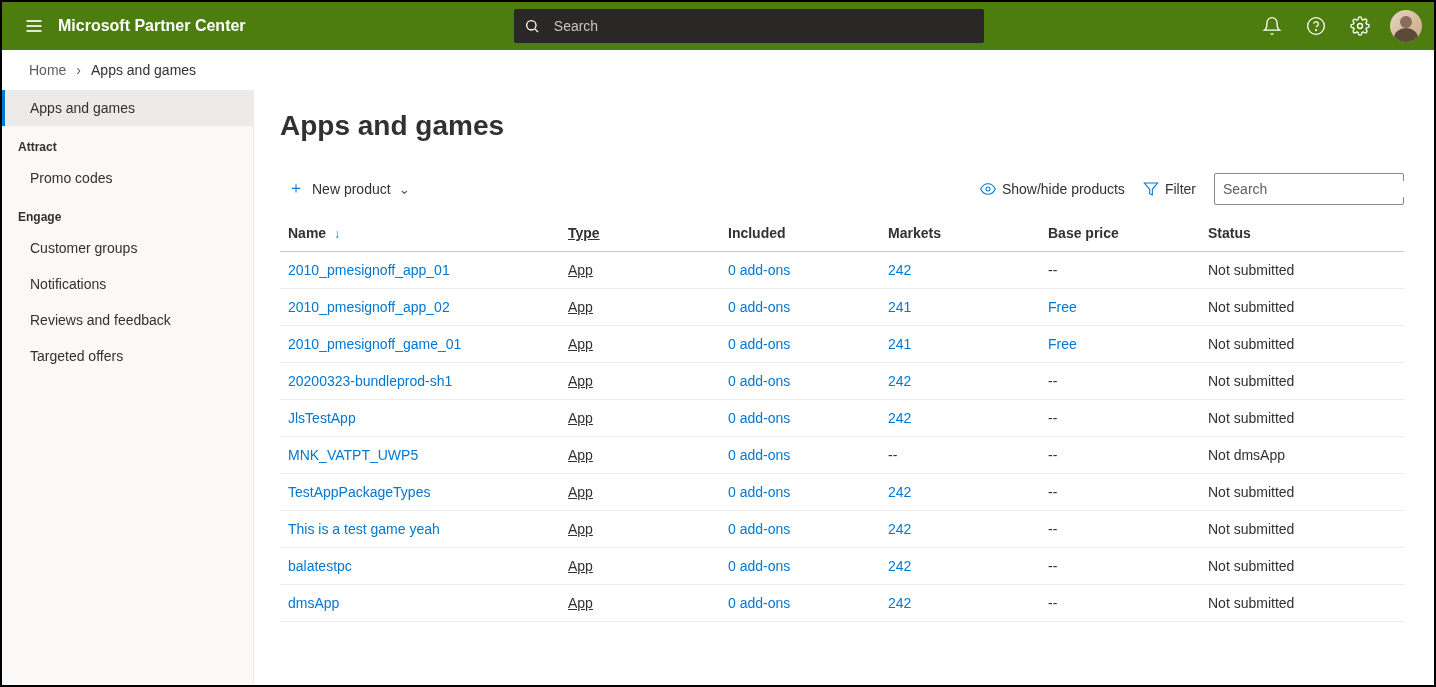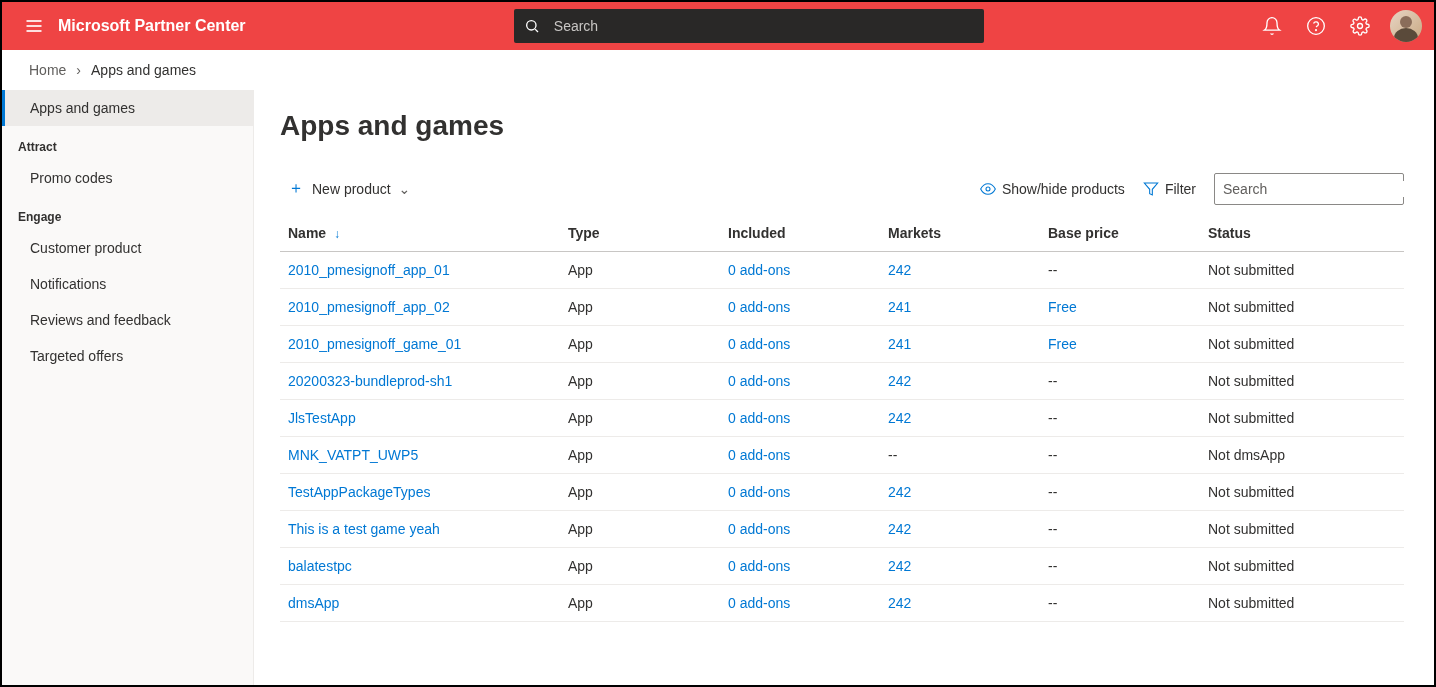--- a/index.html
+++ b/index.html
@@ -9,21 +9,21 @@
       color: #323130;
       background: #fff;
       width: 1436px;
       height: 687px;
       overflow: hidden;
       border: 2px solid #000;
     }
     
     .topbar {
       height: 48px;
-      background: #ef4444;
+      background: #4d7c0f;
       color: #fff;
       display: flex;
       align-items: center;
       padding: 0 12px;
     }
     .hamburger {
       width: 40px;
       display: flex;
       align-items: center;
       justify-content: center;
@@ -223,21 +223,21 @@
     tbody tr {
       border-bottom: 1px solid #edebe9;
     }
     tbody td {
       padding: 10px 8px;
       font-size: 14px;
       color: #323130;
     }
     tbody td .link { color: #0078d4; cursor: pointer; }
     .col-name { width: 280px; }
-    .col-type { width: 160px; }
+    .col-type { width: 160px; text-decoration: underline; }
     .col-included { width: 160px; }
     .col-markets { width: 160px; }
     .col-price { width: 160px; }
     .col-status { }
   </style>
 </head>
 <body>
 
 <div class="topbar">
   <div class="hamburger">
@@ -292,21 +292,21 @@
   <nav class="sidebar">
     <div class="side-item active">
       <span>Apps and games</span>
     </div>
     <div class="side-header">Attract</div>
     <div class="side-item">
       <span>Promo codes</span>
     </div>
     <div class="side-header">Engage</div>
     <div class="side-item">
-      <span>Customer product</span>
+      <span>Customer groups</span>
     </div>
     <div class="side-item">
       <span>Notifications</span>
     </div>
     <div class="side-item">
       <span>Reviews and feedback</span>
     </div>
     <div class="side-item">
       <span>Targeted offers</span>
     </div>

